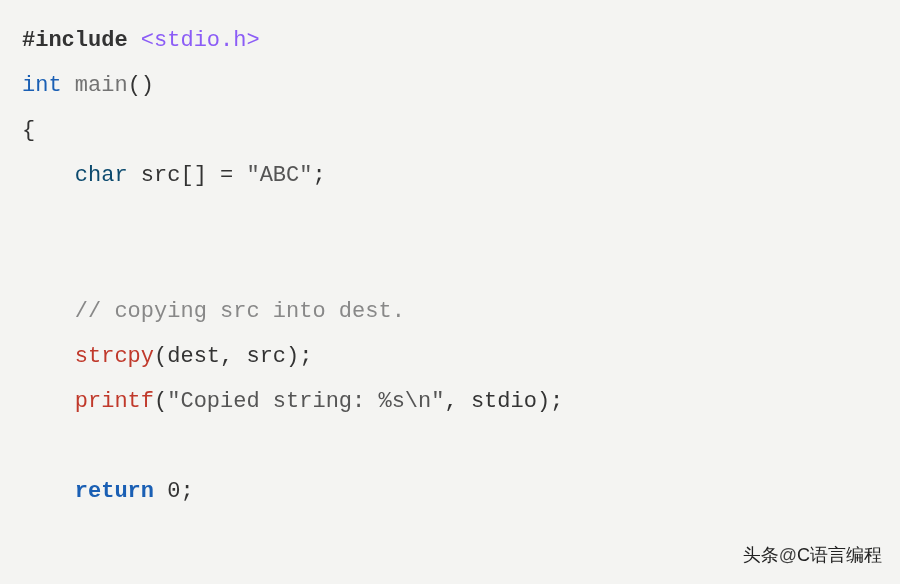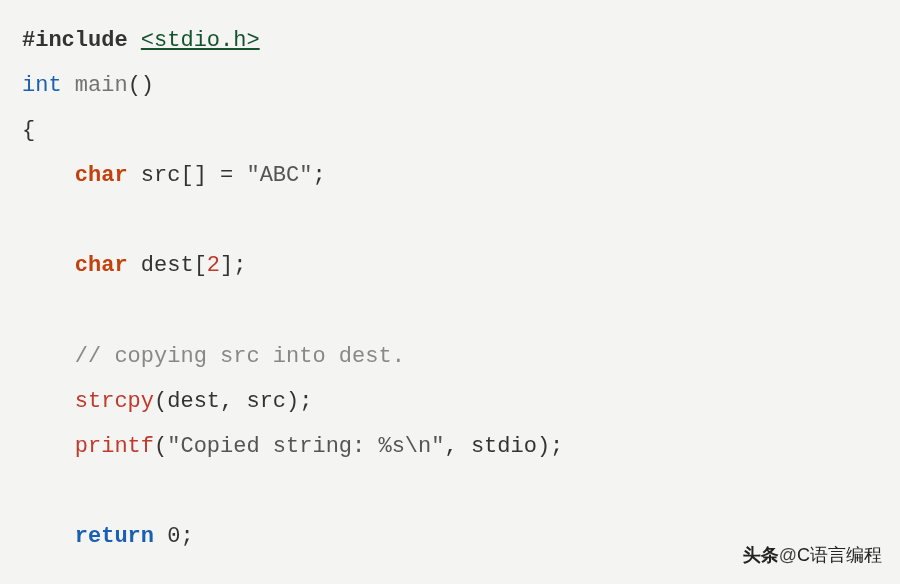--- a/index.html
+++ b/index.html
@@ -24,37 +24,36 @@
     .kw-preproc {
       color: #333;
       font-weight: bold;
       margin-top: 16px;
     }
     .kw-type {
       color: #1a5fb4;
       margin-top: 29px;
     }
     .kw-type-bold {
-      color: #c2410c;
-      font-weight: bold;
+      color: #0c4a6e;
+      font-weight: normal;
     }
     .kw-ctrl {
       color: #1a5fb4;
       font-weight: bold;
     }
     .fn-main {
       color: #737373;
       font-weight: normal;
     }
     .fn-call {
       color: #c0392b;
     }
     .angle-inc {
-      color: #14532d;
-      text-decoration: underline;
+      color: #8b5cf6;
     }
     .str {
       color: #555;
     }
     .comment {
       color: #888;
       text-align: center;
     }
     .num {
       color: #c0392b;
@@ -68,36 +67,35 @@
     .watermark {
       position: absolute;
       bottom: 10px;
       right: 18px;
       font-family: sans-serif;
       font-size: 18px;
       color: #222;
       font-weight: 500;
     }
     .watermark .brand {
-      font-weight: bold;
+      font-weight: normal;
     }
     .watermark .at {
       color: #444;
     }
   </style>
 </head>
 <body>
 
 <div>
   <div class="code-line"><span class="kw-preproc">#include</span> <span class="angle-inc">&lt;stdio.h&gt;</span></div>
   <div class="code-line"><span class="kw-type">int</span> <span class="fn-main">main</span><span class="paren">()</span></div>
   <div class="code-line"><span class="plain">{</span></div>
   <div class="code-line">    <span class="kw-type-bold">char</span><span class="plain"> src[] = </span><span class="str">"ABC"</span><span class="plain">;</span></div>
   <div class="code-line"> </div>
-  <div class="code-line">    <span class="kw-type-bold">char</span><span class="plain"> dest[</span><span class="num">2</span><span class="plain">];</span></div>
   <div class="code-line"> </div>
   <div class="code-line">    <span class="comment">// copying src into dest.</span></div>
   <div class="code-line">    <span class="fn-call">strcpy</span><span class="plain">(dest, src);</span></div>
   <div class="code-line">    <span class="fn-call">printf</span><span class="plain">(</span><span class="str">"Copied string: %s\n"</span><span class="plain">, stdio);</span></div>
   <div class="code-line"> </div>
   <div class="code-line">    <span class="kw-ctrl">return</span><span class="plain"> 0</span><span class="plain">;</span></div>
 
 </div>
 
 <div class="watermark">

